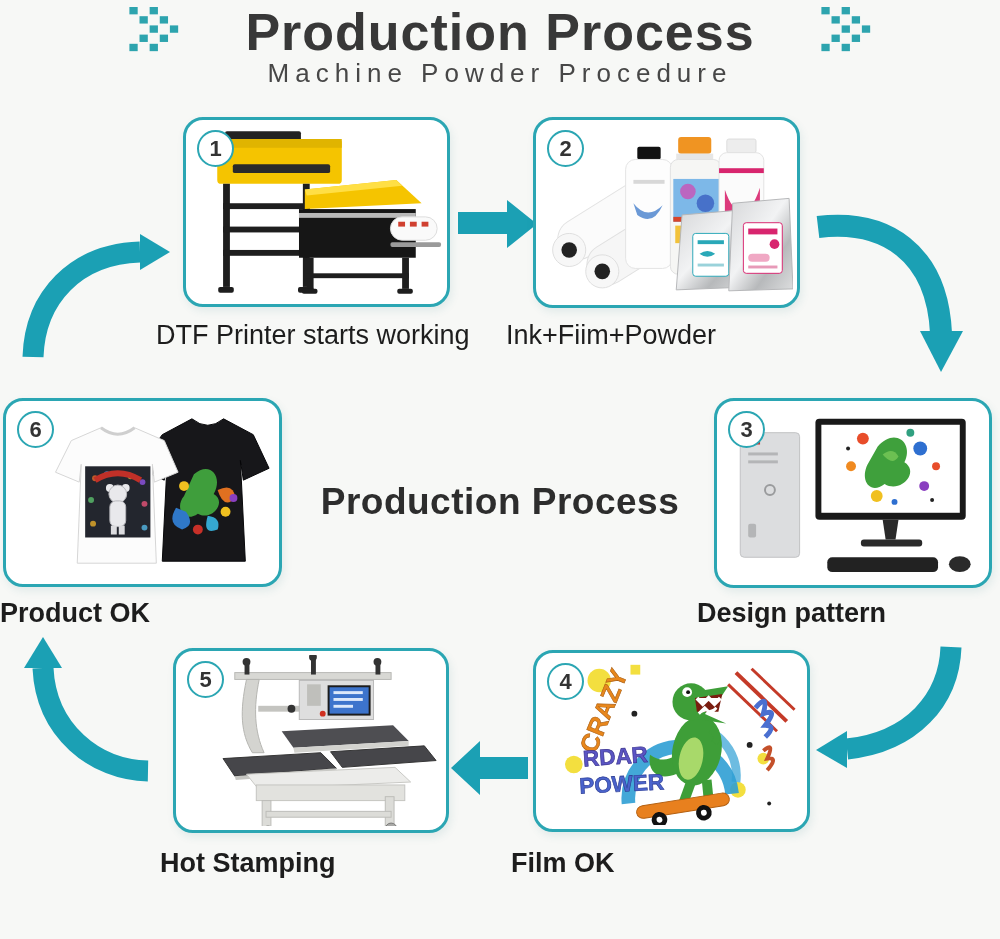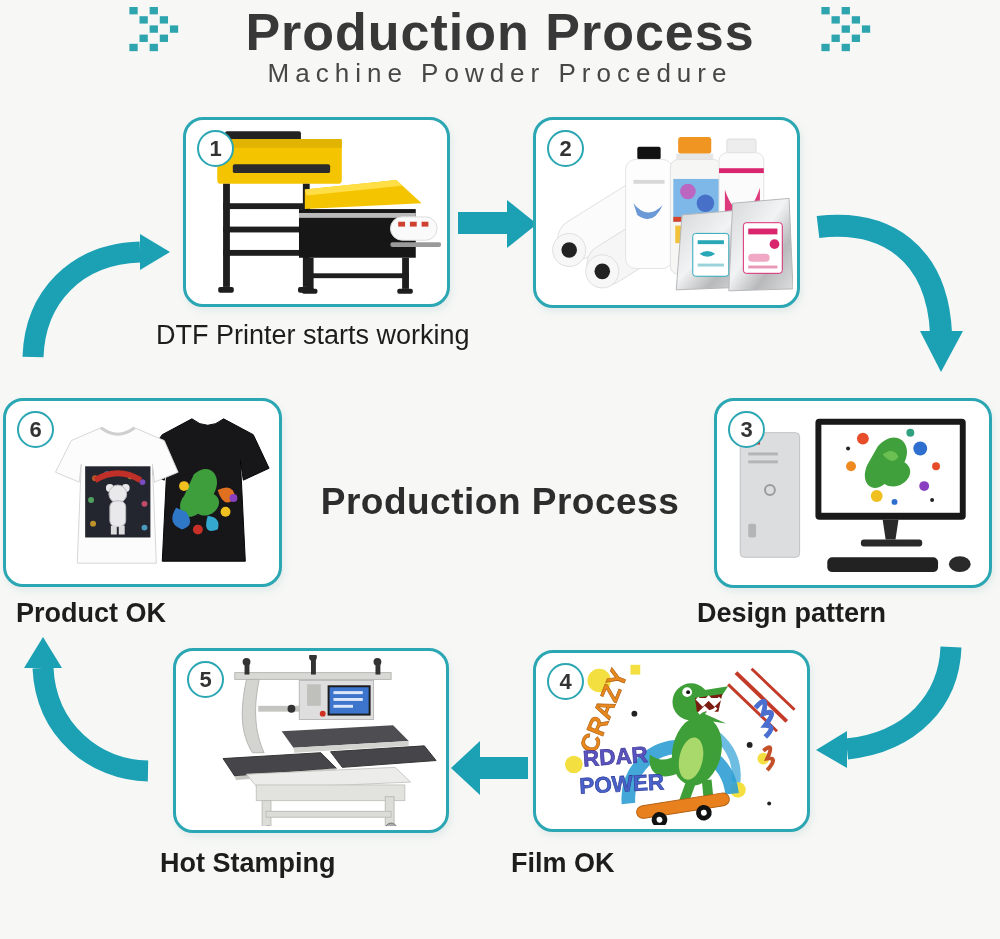--- a/index.html
+++ b/index.html
@@ -183,20 +183,21 @@
         <rect x="162" y="142" width="27" height="3" fill="#9ad2da"></rect>
         <polygon points="198,80 256,75 260,168 194,170" fill="url(#foil)" stroke="#b5b6b8"></polygon>
         <rect x="209" y="100" width="40" height="52" rx="3" fill="#fff" stroke="#d8256e"></rect>
         <rect x="214" y="106" width="30" height="6" fill="#d8256e"></rect>
         <circle cx="241" cy="122" r="5" fill="#d8256e"></circle>
         <rect x="214" y="132" width="22" height="8" rx="4" fill="#f0a8c4"></rect>
         <rect x="214" y="144" width="30" height="3" fill="#e79ab8"></rect>
       </g>
     </svg>
   </div>
+  <div class="caption" style="left:506px;top:320px;width:320px">Ink+Fiim+Powder</div>
 
   <div class="step-box" style="left:714px;top:398px;width:278px;height:190px">
     <div class="badge">
       <span>3</span>
     </div>
     <svg class="illus" viewBox="0 0 260 178" preserveAspectRatio="xMidYMid meet">
       <g>
         <rect x="16" y="28" width="60" height="126" rx="4" fill="#dcdddf" stroke="#c0c1c3"></rect>
         <rect x="24" y="36" width="12" height="4" fill="#c23a30"></rect>
         <rect x="24" y="48" width="30" height="3" fill="#b4b5b7"></rect>
@@ -366,17 +367,17 @@
           <circle cx="97" cy="84" r="4" fill="#e9e9ec"></circle>
             <circle cx="113" cy="84" r="4" fill="#e9e9ec"></circle>
           <circle cx="105" cy="90" r="9" fill="#e9e9ec" stroke="#b8b8bc"></circle>
           <rect x="97" y="97" width="16" height="26" rx="6" fill="#e9e9ec" stroke="#b8b8bc"></rect>
           <rect x="98" y="122" width="6" height="9" fill="#dcdcdf"></rect>
           <rect x="106" y="122" width="6" height="9" fill="#dcdcdf"></rect>
         </g>
       </g>
     </svg>
   </div>
-  <div class="caption bold" style="left:16px;top:598px;width:285px">Product OK</div>
+  <div class="caption bold" style="left:0px;top:598px;width:285px">Product OK</div>
 
   <div class="center-label">Production Process</div>
 
 </div>
 
 </body></html>

